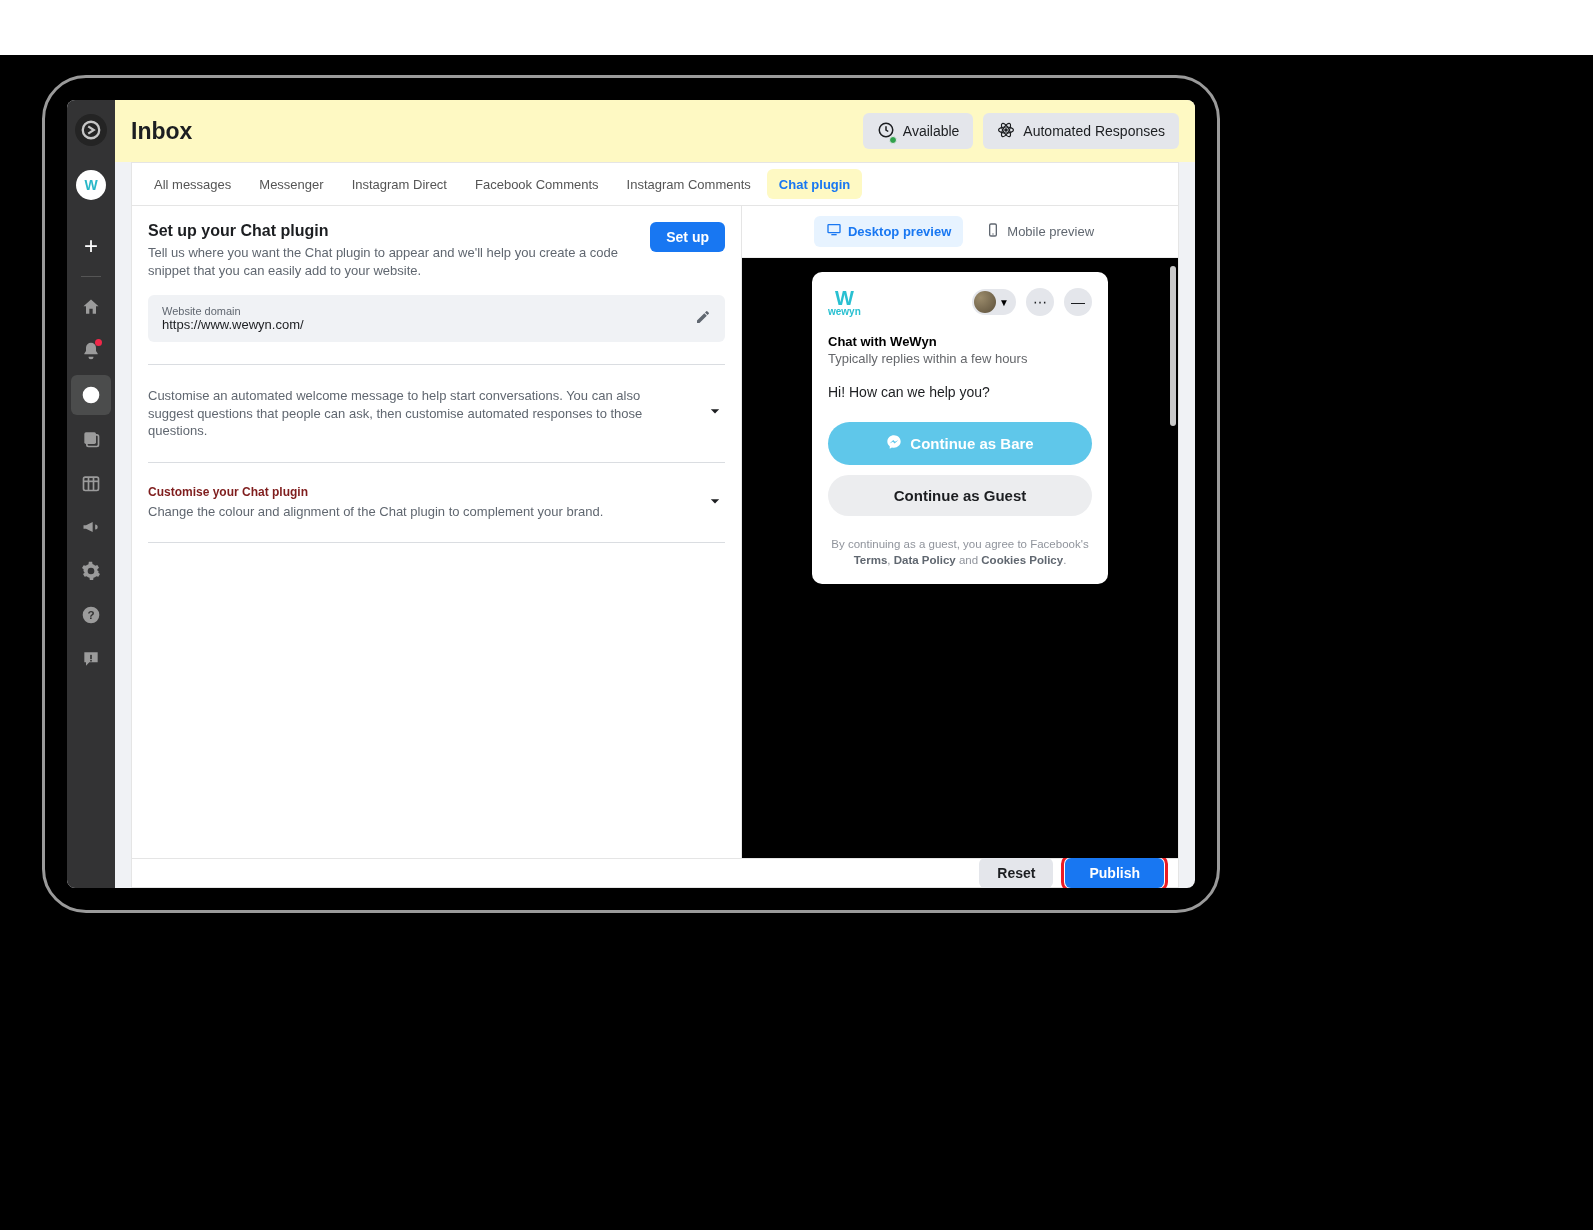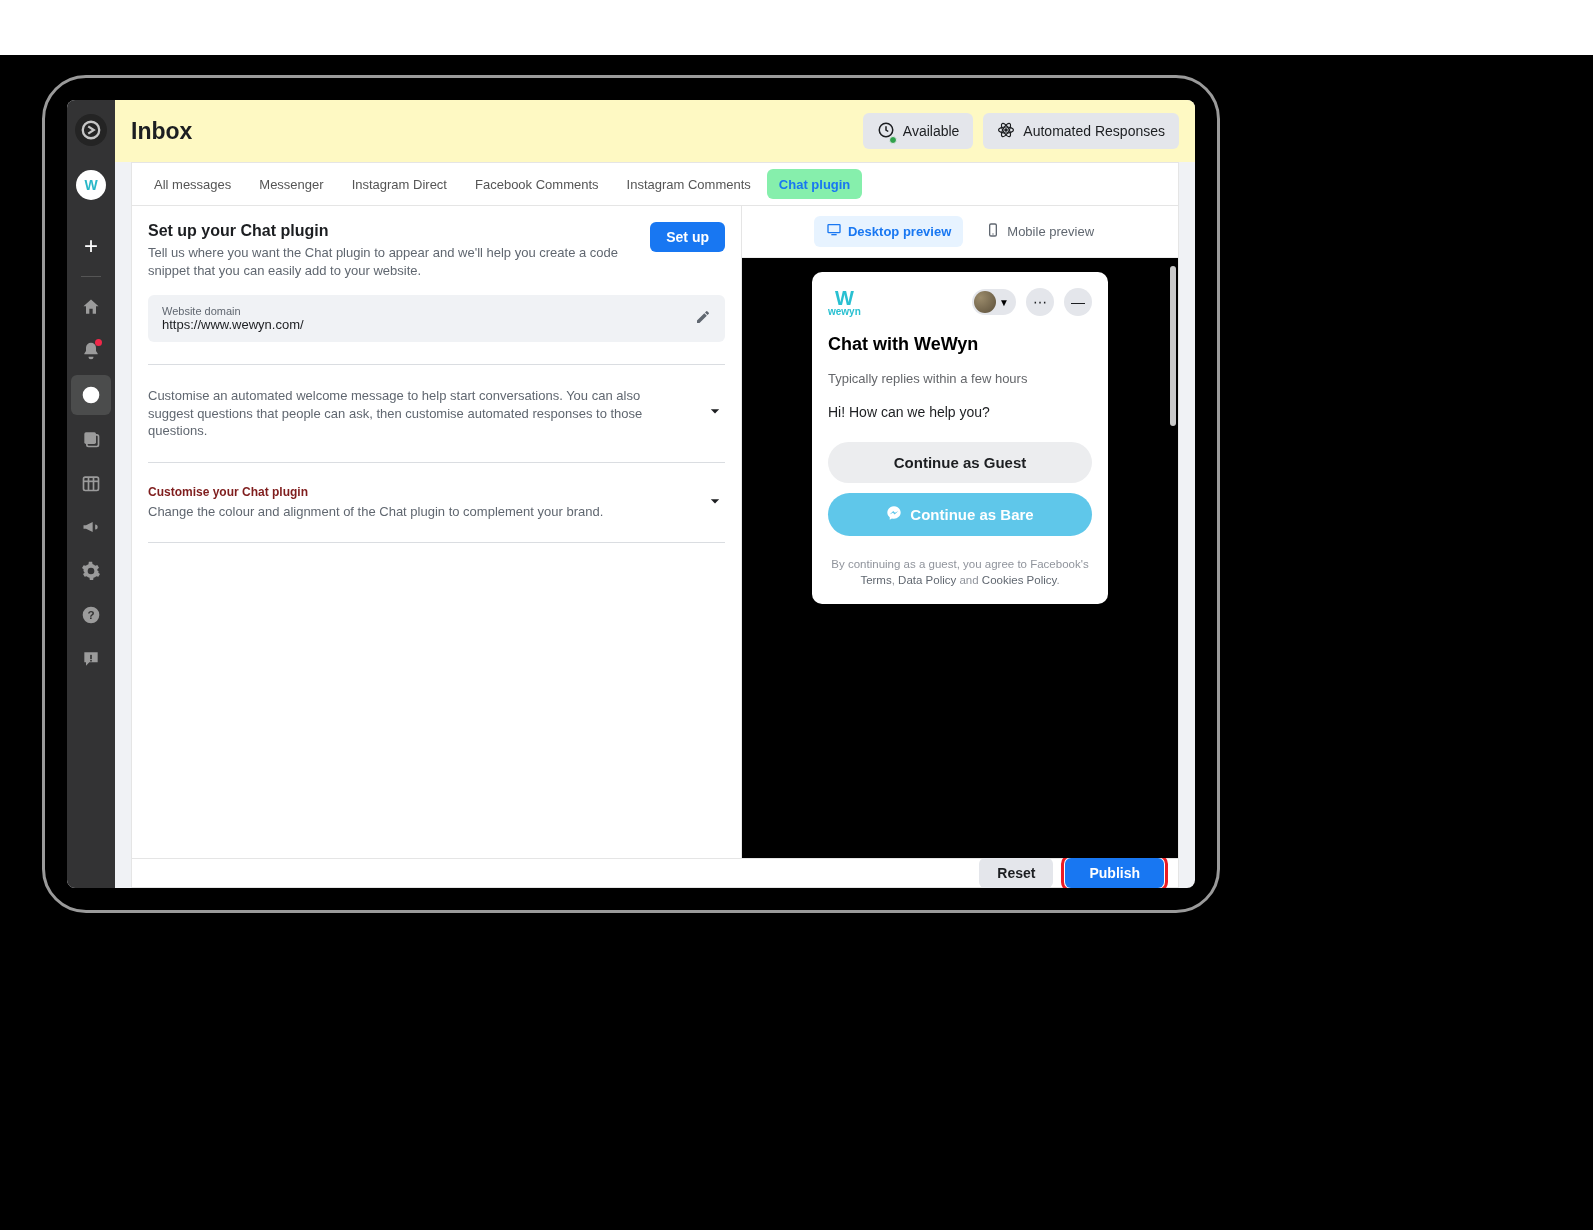--- a/index.html
+++ b/index.html
@@ -119,21 +119,21 @@
   }
   .tab {
     padding: 0 12px;
     display:flex; align-items:center;
     font-size:13px; color:#555;
     cursor:pointer;
     border-radius:6px;
     margin: 6px 2px;
   }
   .tab.active {
-    background:#86efac;
+    background:#fef9c3;
     color:#1877f2;
     font-weight:600;
   }
   
   .body-wrap {
     flex:1; display:flex;
     margin: 0 16px;
     background:#fff;
     border-left:1px solid #e5e5e5;
     border-right:1px solid #e5e5e5;
@@ -211,37 +211,37 @@
     color:#1c1e21; font-size:14px; cursor:pointer;
   }
   .avatar-chip {
     display:flex;align-items:center;gap:0;
     background:#e4e6eb;border-radius:14px;padding:2px 4px 2px 2px;
   }
   .avatar-img {
     width:22px;height:22px;border-radius:50%;
     background: radial-gradient(circle at 30% 30%, #9b8b6b, #5b4f3a);
   }
-  .chat-card h2 { font-size:18px; font-weight:700; margin-bottom:16px;}
+  .chat-card h2 { font-size:13px; font-weight:700; margin-bottom:2px;}
   .chat-sub { font-size:13px; color:#65676b; margin-bottom:18px;}
   .chat-greeting { font-size:14px; color:#1c1e21; margin-bottom:22px;}
   .wide-btn {
     width:100%; border:none; border-radius:22px;
     font-size:15px; font-weight:600; padding:12px 0;
     cursor:pointer; font-family:inherit;
     display:flex;align-items:center;justify-content:center;gap:8px;
     margin-bottom:10px;
   }
   .wide-btn.primary { background:#5fc7ea; color:#fff;}
   .wide-btn.secondary { background:#ecedef; color:#1c1e21;}
   .legal {
     font-size:11.5px; color:#90949c; text-align:center; margin-top:20px;
     line-height:1.4;
   }
-  .legal b { color:#606770; font-weight:400;}
+  .legal b { color:#606770; font-weight:700;}
   
   .footer {
     height:30px; background:#fff;
     margin:0 16px; border:1px solid #e5e5e5; border-top:1px solid #e5e5e5;
     display:flex; justify-content:flex-end; align-items:center;
     padding:0 14px; gap:12px;
   }
   .footer .reset {
     background:#e4e6eb; color:#1c1e21; border:none;
     padding:7px 18px; font-size:14px; font-weight:600; border-radius:6px;
@@ -447,27 +447,27 @@
                   <span class="avatar-img"></span>
                   <span style="font-size:10px;padding:0 3px;">▼</span>
                 </span>
                 <span class="circle-ico">⋯</span>
                 <span class="circle-ico">—</span>
               </div>
             </div>
             <h2>Chat with WeWyn</h2>
             <div class="chat-sub">Typically replies within a few hours</div>
             <div class="chat-greeting">Hi! How can we help you?</div>
-            <button class="wide-btn secondary">Continue as Guest</button>
             <button class="wide-btn primary">
               <span><svg width="16" height="16" viewBox="0 0 24 24" fill="#fff">
                     <path d="M12 2C6.5 2 2 6.1 2 11.2c0 2.9 1.4 5.4 3.6 7.1V22l3.3-1.8c1 .3 2 .4 3.1.4 5.5 0 10-4.1 10-9.2S17.5 2 12 2zm1 12.3l-2.6-2.7-5 2.7L10.9 9l2.6 2.7 5-2.7L13 14.3z"></path>
                   </svg></span>
               <span>Continue as Bare</span>
             </button>
+            <button class="wide-btn secondary">Continue as Guest</button>
             <div class="legal">
               <span>By continuing as a guest, you agree to Facebook's</span>
               <b>Terms</b><span>, </span><b>Data Policy</b><span> and </span><b>Cookies Policy</b><span>.</span>
             </div>
           </div>
         </div>
       </div>
 
       <div class="footer">
         <button class="reset">Reset</button>

